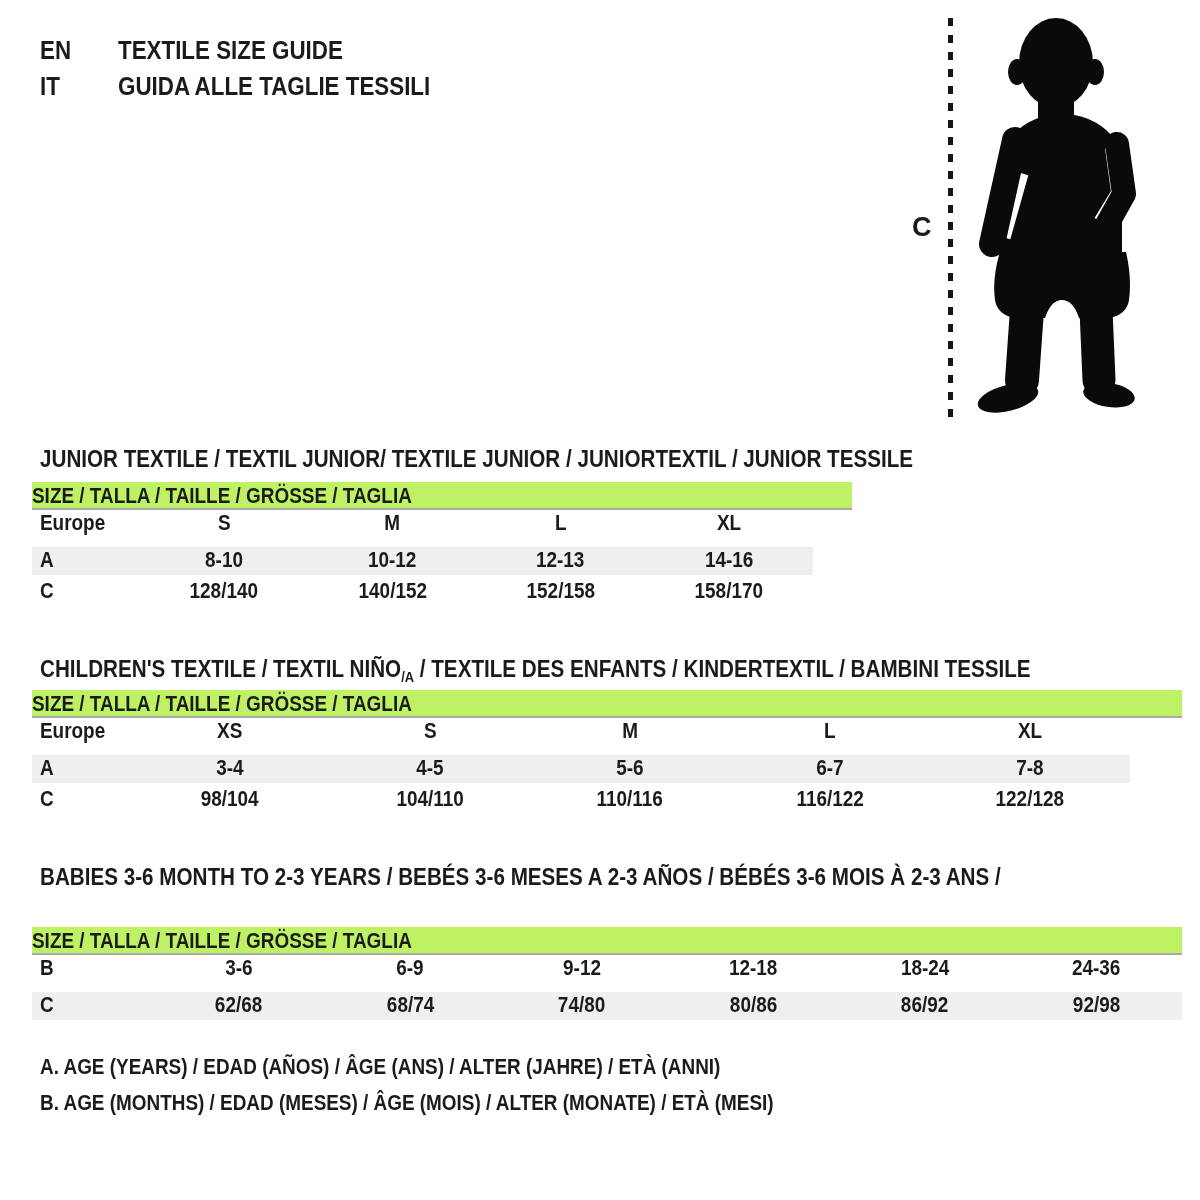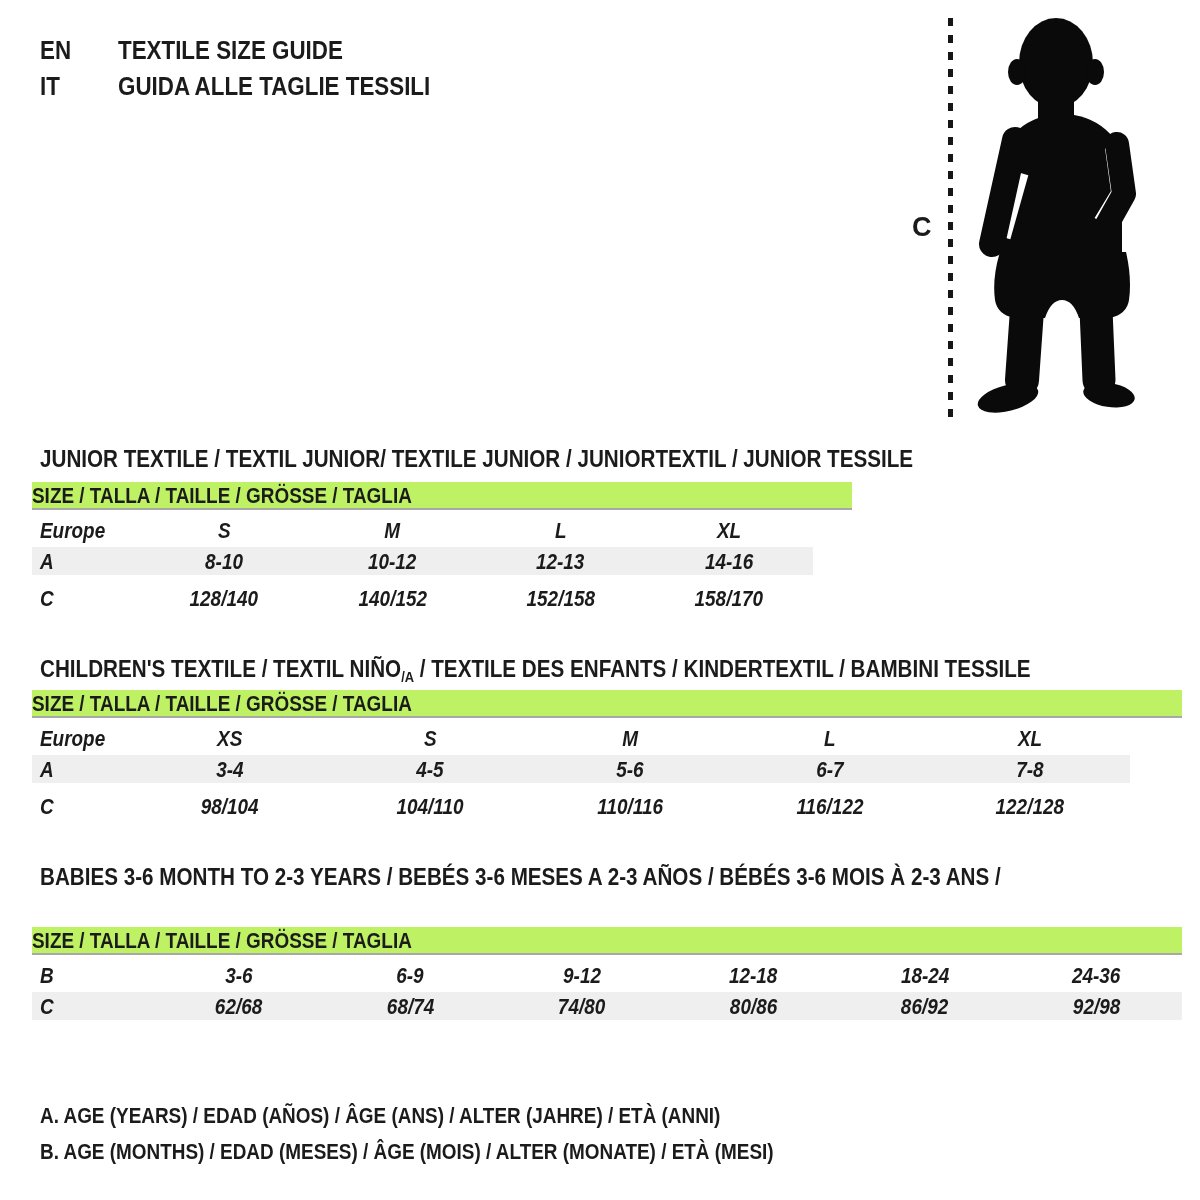--- a/index.html
+++ b/index.html
@@ -31,38 +31,38 @@
   .sec-title { left:40px; font-size:24px; font-weight:bold; line-height:28px;margin-top:11px; }
   .sub { font-size:15px; position:relative; top:5px; font-weight:bold; }
 
   
   .tbl { left:32px; }
   .thead {
     height:28px; background:#bef264; box-shadow:inset 0 -2px 0 #a8a8a8;
     display:flex; align-items:center; padding-left:0;
     font-size:22px; font-weight:bold;
   }
-  .trow { height:34px; display:flex; align-items:flex-end; font-size:22px; font-weight:bold;font-style:italic; }
+  .trow { height:34px; display:flex; align-items:flex-start; font-size:22px; font-weight:bold; }
   .trow.alt { background:#efefef; background-clip:content-box; padding:3px 0; }
   .tlabel { padding-left:8px; }
   .tcell { flex:1; text-align:center; }
 
   .tbl-junior { width:820px; }
   .tbl-junior .trow { padding-right:39px; }
   .tbl-junior .tlabel { width:108px; }
 
   .tbl-children { width:1150px; }
   .tbl-children .trow { padding-right:52px; }
   .tbl-children .tlabel { width:98px; }
 
   .tbl-babies { width:1150px; }
   .tbl-babies .tlabel { width:121px; }
 
   
-  .legend { left:40px; top:1098px; }
+  .legend { left:40px; top:1049px; }
   .legend-item { height:36px; display:flex; align-items:center; font-size:22px; font-weight:bold; }
 </style>
 </head>
 <body>
 
 <div class="abs lang-list">
   <div class="lang-row">
     <span class="lang-code"><span class="cnd">EN</span></span>
     <span class="cnd">TEXTILE SIZE GUIDE</span>
   </div>

